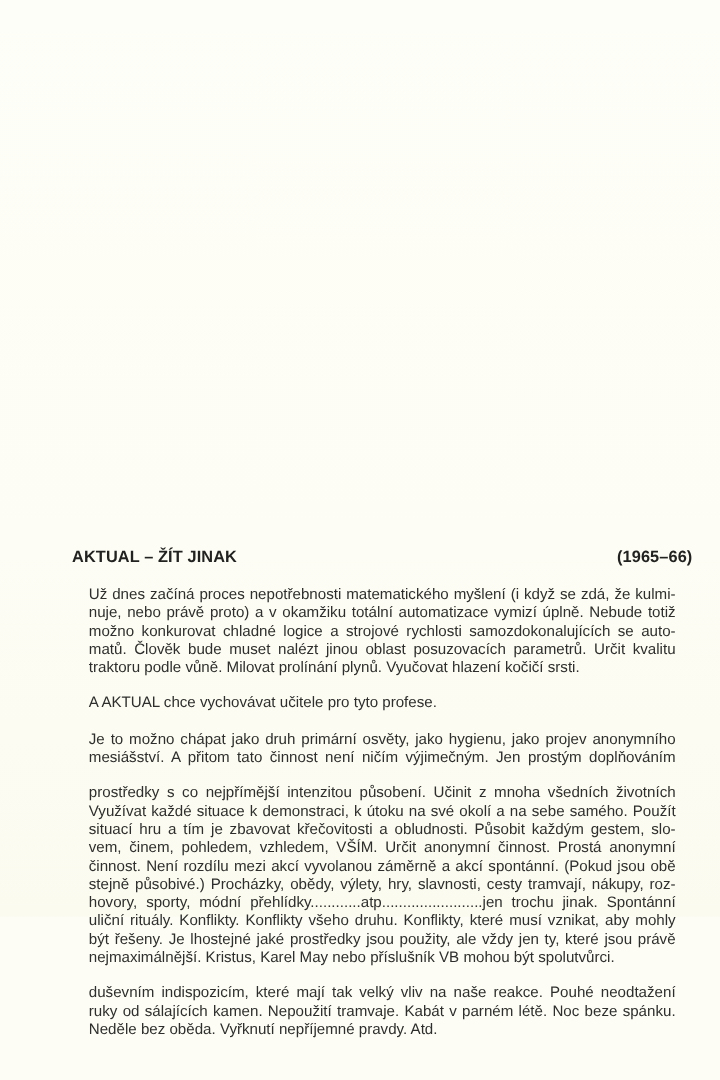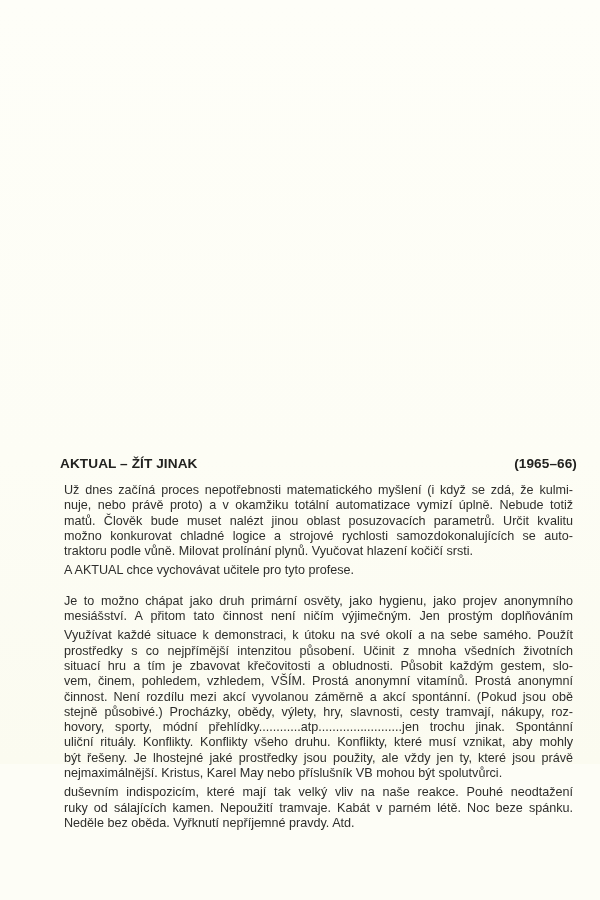--- a/index.html
+++ b/index.html
@@ -38,21 +38,21 @@
       height: 18px;
     }
     .body-text {
       margin-top: 9px;
       font-size: 12.6px;
       line-height: 15.3px;
       color: #2e2e2c;
       text-align: justify;
     }
     .para {
-      margin: 4px;
+      margin: 14px;
     }
     .para + .para.gap {
       margin-top: 15px;
     }
     .line {
       display: block;
       white-space: nowrap;
       text-align-last: justify;
       text-align: justify;
     }
@@ -66,36 +66,36 @@
 <div class="page">
   <div class="article">
     <div class="heading-row">
       <span>AKTUAL – ŽÍT JINAK</span>
       <span>(1965–66)</span>
     </div>
     <div class="body-text" id="body-text">
         <div class="para">
           <span class="line">Už dnes začíná proces nepotřebnosti matematického myšlení (i když se zdá, že kulmi-</span>
           <span class="line">nuje, nebo právě proto) a v okamžiku totální automatizace vymizí úplně. Nebude totiž</span>
+          <span class="line">možno konkurovat chladné logice a strojové rychlosti samozdokonalujících se auto-</span>
           <span class="line">matů. Člověk bude muset nalézt jinou oblast posuzovacích parametrů. Určit kvalitu</span>
-          <span class="line">možno konkurovat chladné logice a strojové rychlosti samozdokonalujících se auto-</span>
           <span class="line last">traktoru podle vůně. Milovat prolínání plynů. Vyučovat hlazení kočičí srsti.</span>
         </div>
         <div class="para">
           <span class="line last">A AKTUAL chce vychovávat učitele pro tyto profese.</span>
         </div>
         <div class="para gap">
           <span class="line">Je to možno chápat jako druh primární osvěty, jako hygienu, jako projev anonymního</span>
           <span class="line">mesiášství. A přitom tato činnost není ničím výjimečným. Jen prostým doplňováním</span>
         </div>
         <div class="para">
+          <span class="line">prostředky s co nejpřímější intenzitou působení. Učinit z mnoha všedních životních</span>
           <span class="line">Využívat každé situace k demonstraci, k útoku na své okolí a na sebe samého. Použít</span>
-          <span class="line">prostředky s co nejpřímější intenzitou působení. Učinit z mnoha všedních životních</span>
           <span class="line">situací hru a tím je zbavovat křečovitosti a obludnosti. Působit každým gestem, slo-</span>
-          <span class="line">vem, činem, pohledem, vzhledem, VŠÍM. Prostá anonymní vitamínů. Prostá anonymní</span>
+          <span class="line">vem, činem, pohledem, vzhledem, VŠÍM. Určit anonymní činnost. Prostá anonymní</span>
           <span class="line">činnost. Není rozdílu mezi akcí vyvolanou záměrně a akcí spontánní. (Pokud jsou obě</span>
           <span class="line">stejně působivé.) Procházky, obědy, výlety, hry, slavnosti, cesty tramvají, nákupy, roz-</span>
           <span class="line">hovory, sporty, módní přehlídky............atp........................jen trochu jinak. Spontánní</span>
           <span class="line">uliční rituály. Konflikty. Konflikty všeho druhu. Konflikty, které musí vznikat, aby mohly</span>
           <span class="line">být řešeny. Je lhostejné jaké prostředky jsou použity, ale vždy jen ty, které jsou právě</span>
           <span class="line last">nejmaximálnější. Kristus, Karel May nebo příslušník VB mohou být spolutvůrci.</span>
         </div>
         <div class="para">
           <span class="line">duševním indispozicím, které mají tak velký vliv na naše reakce. Pouhé neodtažení</span>
           <span class="line">ruky od sálajících kamen. Nepoužití tramvaje. Kabát v parném létě. Noc beze spánku.</span>

